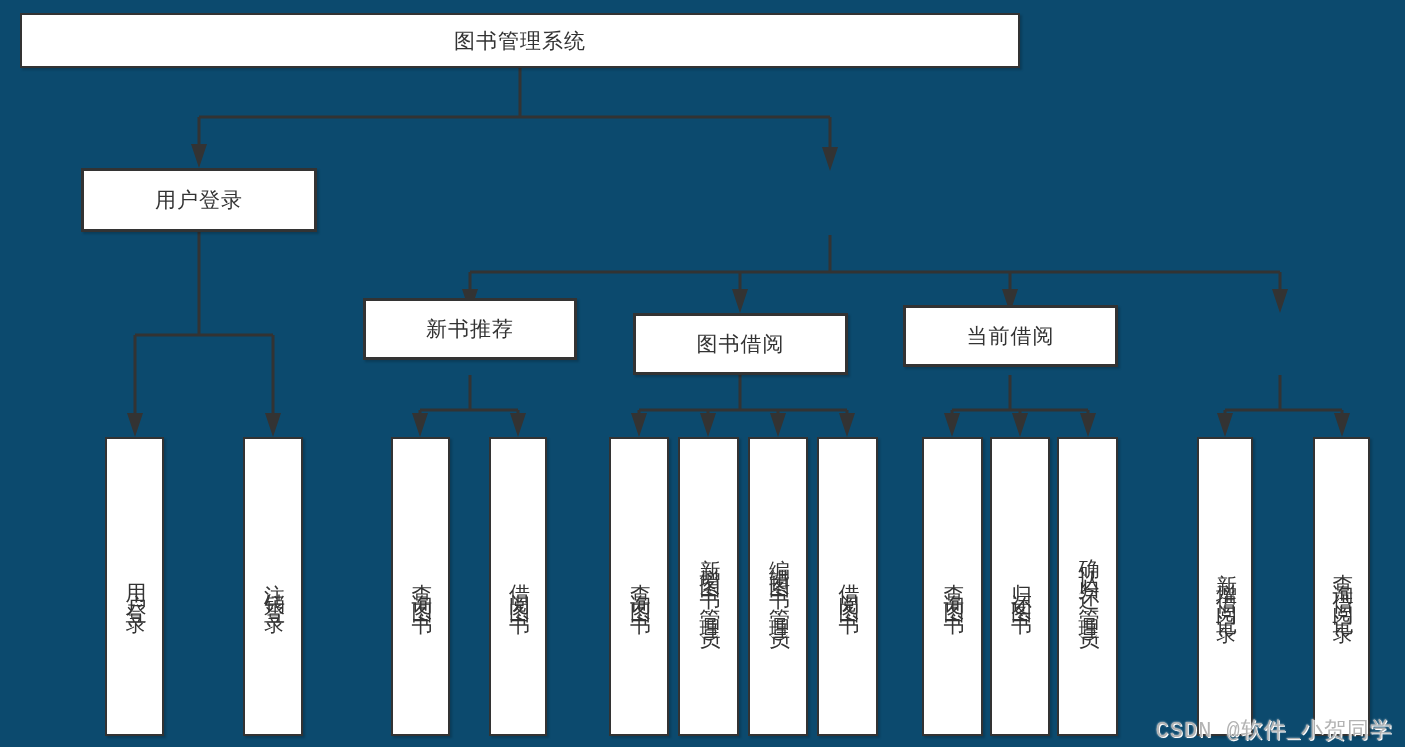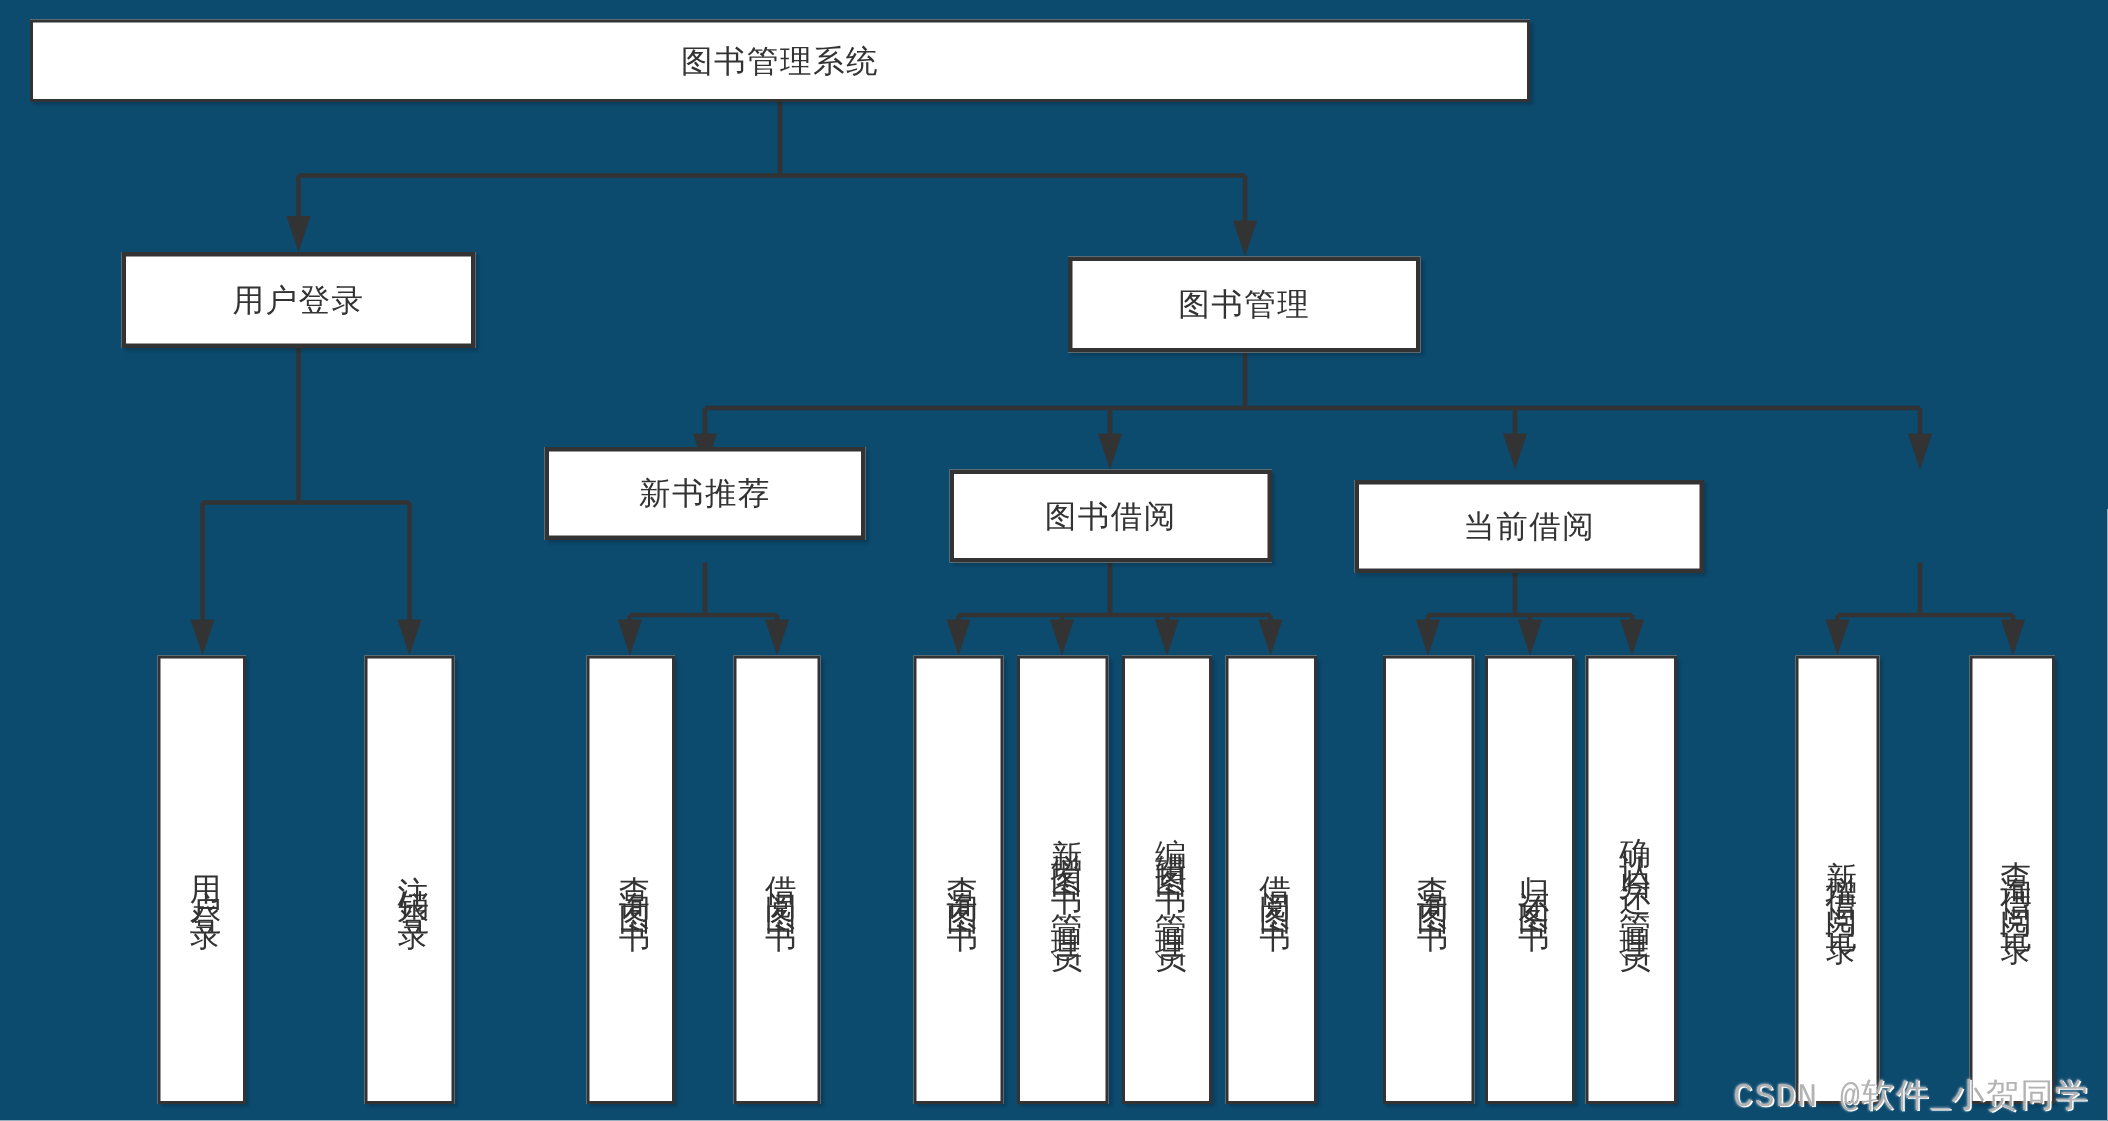--- a/index.html
+++ b/index.html
@@ -112,31 +112,28 @@
     </g>
   </svg>
 
   <div class="node root-box" style="left:20px; top:13px; width:1000px; height:55px">
     <span>图书管理系统</span>
   </div>
 
   <div class="node" style="left:81px; top:168px; width:236px; height:64px">
     <span>用户登录</span>
   </div>
-  <div class="node" style="left:712px; top:171px; width:235px; height:64px">
-    <span>图书管理</span>
-  </div>
 
   <div class="node" style="left:363px; top:298px; width:214px; height:62px">
     <span>新书推荐</span>
   </div>
   <div class="node" style="left:633px; top:313px; width:215px; height:62px">
     <span>图书借阅</span>
   </div>
-  <div class="node" style="left:903px; top:320px; width:233px; height:62px">
+  <div class="node" style="left:903px; top:305px; width:215px; height:62px">
     <span>当前借阅</span>
   </div>
 
   <div class="node leaf" style="left:105px; top:437px; width:59px; height:299px">
     <span class="vtext">用户登录</span>
   </div>
   <div class="node leaf" style="left:243px; top:437px; width:60px; height:299px">
     <span class="vtext">注销登录</span>
   </div>
 

